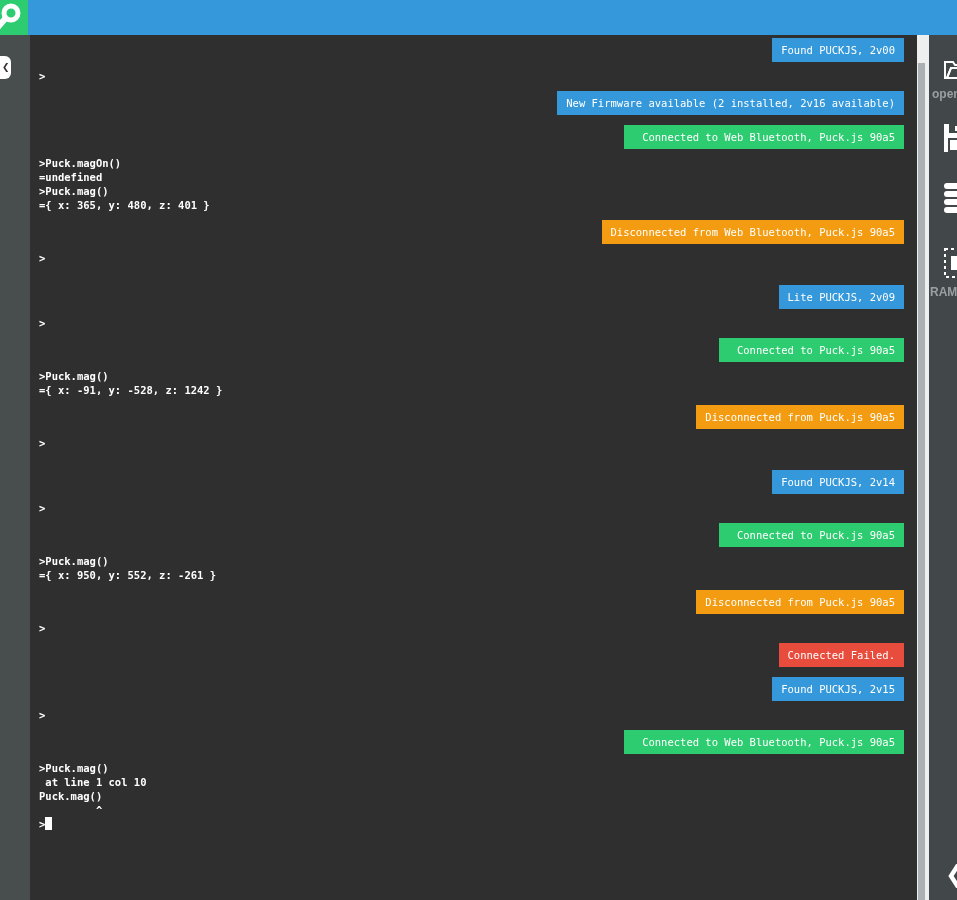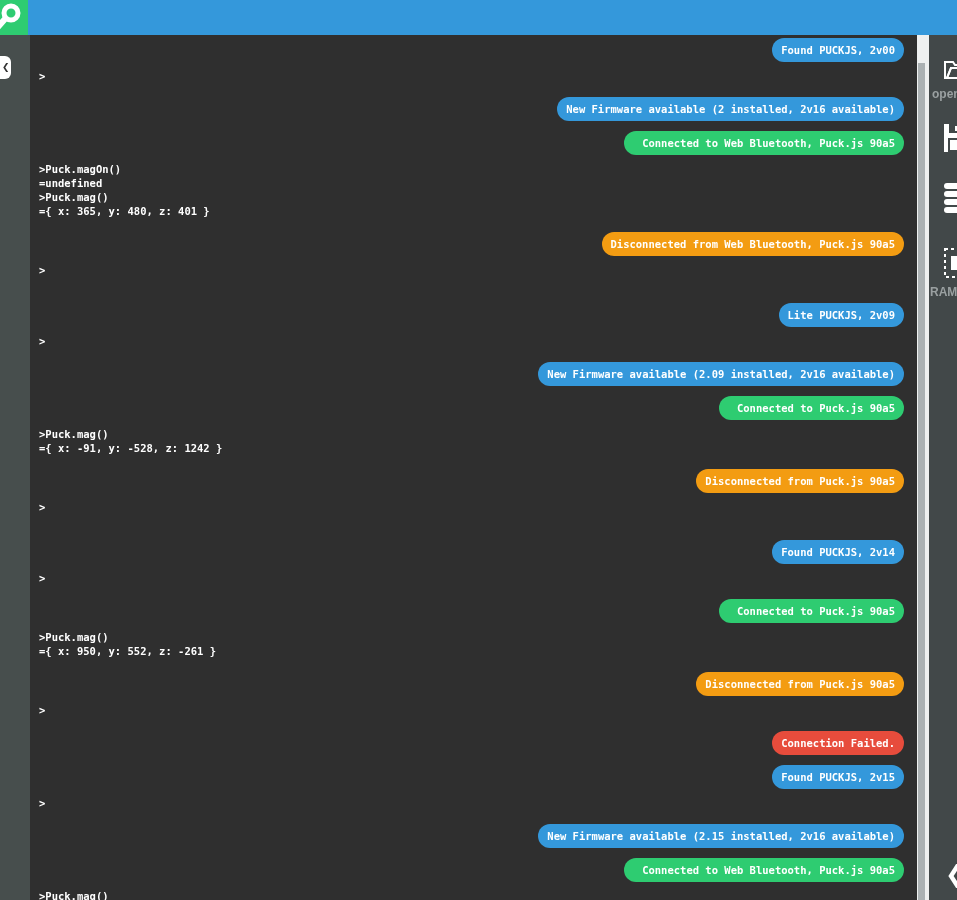--- a/index.html
+++ b/index.html
@@ -15,27 +15,27 @@
   .left-strip { position: absolute; left: 0; top: 35px; width: 30px; height: 865px; background: var(--left-panel-bg, #474e4d); }
   .collapse-btn { position: absolute; left: 0; top: 21px; width: 11px; height: 23px; background: #ffffff; border: none; border-radius: 0 6px 6px 0; padding: 0; cursor: pointer;
     font-family: "DejaVu Sans", sans-serif; font-size: 9px; font-weight: bold; color: #333; line-height: 23px; text-align: left; padding-left: 2px; }
 
   
   .console { position: absolute; left: 30px; top: 35px; width: 887px; height: 865px; background: var(--console-bg, #2f2f2f);
     padding: 3px 13px 0 9px; overflow: hidden; color: #ffffff; font-size: 10.5px; font-weight: bold; }
   .tline { white-space: pre; line-height: 14px; min-height: 14px; }
   .entry-line.blank { height: 12px; min-height: 12px; }
   .entry-badge { text-align: right; line-height: 0; }
-  .badge { display: inline-block; font-size: 10.5px; font-weight: bold; color: #ffffff; line-height: 14px; padding: 5px 9px; border-radius: 12px; white-space: pre; }
+  .badge { display: inline-block; font-size: 10.5px; font-weight: normal; color: #ffffff; line-height: 14px; padding: 5px 9px; border-radius: 0; white-space: pre; }
   .badge-info    { background: var(--badge-info, #3498db); }
   .badge-success { background: var(--badge-success, #2ecc71); padding-left: 18px; }
   .badge-warning { background: var(--badge-warning, #f39c12); }
   .badge-error   { background: var(--badge-error, #e74c3c); }
   .entry-badge + .entry-badge { margin-top: 10px; }
-  .entry-line  + .entry-badge { margin-top: 14px; }
+  .entry-line  + .entry-badge { margin-top: 8px; }
   .entry-badge + .entry-line  { margin-top: 7px; }
   .cursor-block { display: inline-block; width: 7px; height: 13px; background: #ffffff; vertical-align: -2px; }
 
   
   .scrollbar { position: absolute; left: 917px; top: 35px; width: 12px; height: 865px; background: #eef0f0; }
   .scroll-thumb { position: absolute; left: 1px; top: 28px; width: 7px; height: 837px; background: #abb1b3; }
 
   
   .sidebar { position: absolute; left: 929px; top: 35px; width: 28px; height: 865px; background: var(--right-panel-bg, #424849); overflow: hidden; }
   .sb-icon { position: absolute; left: 14px; }
@@ -78,21 +78,20 @@
       </div>
       <div class="entry-badge"><span class="badge badge-warning">Disconnected from Web Bluetooth, Puck.js 90a5</span></div>
       <div class="entry-line">
         <div class="tline">&gt;</div>
       </div>
       <div class="entry-line blank"></div>
       <div class="entry-badge"><span class="badge badge-info">Lite PUCKJS, 2v09</span></div>
       <div class="entry-line">
         <div class="tline">&gt;</div>
       </div>
-      <div class="entry-badge"><span class="badge badge-info">New Firmware available (2.09 installed, 2v16 available)</span></div>
       <div class="entry-badge"><span class="badge badge-success">Connected to Puck.js 90a5</span></div>
       <div class="entry-line">
         <div class="tline">&gt;Puck.mag()</div>
         <div class="tline">={ x: -91, y: -528, z: 1242 }</div>
       </div>
       <div class="entry-badge"><span class="badge badge-warning">Disconnected from Puck.js 90a5</span></div>
       <div class="entry-line">
         <div class="tline">&gt;</div>
       </div>
       <div class="entry-line blank"></div>
@@ -102,30 +101,30 @@
       </div>
       <div class="entry-badge"><span class="badge badge-success">Connected to Puck.js 90a5</span></div>
       <div class="entry-line">
         <div class="tline">&gt;Puck.mag()</div>
         <div class="tline">={ x: 950, y: 552, z: -261 }</div>
       </div>
       <div class="entry-badge"><span class="badge badge-warning">Disconnected from Puck.js 90a5</span></div>
       <div class="entry-line">
         <div class="tline">&gt;</div>
       </div>
-      <div class="entry-badge"><span class="badge badge-error">Connection Failed.</span></div>
+      <div class="entry-badge"><span class="badge badge-error">Connected Failed.</span></div>
       <div class="entry-badge"><span class="badge badge-info">Found PUCKJS, 2v15</span></div>
       <div class="entry-line">
         <div class="tline">&gt;</div>
       </div>
-      <div class="entry-badge"><span class="badge badge-info">New Firmware available (2.15 installed, 2v16 available)</span></div>
       <div class="entry-badge"><span class="badge badge-success">Connected to Web Bluetooth, Puck.js 90a5</span></div>
       <div class="entry-line">
         <div class="tline">&gt;Puck.mag()</div>
         <div class="tline"> at line 1 col 10</div>
+        <div class="tline">Puck.mag()</div>
         <div class="tline">         ^</div>
       </div>
       <div class="entry-line"><span class="tline" style="display: inline;">&gt;</span><span class="cursor-block"></span></div>
     </main>
 
   <div class="scrollbar">
     <div class="scroll-thumb"></div>
   </div>
 
   <aside class="sidebar">

